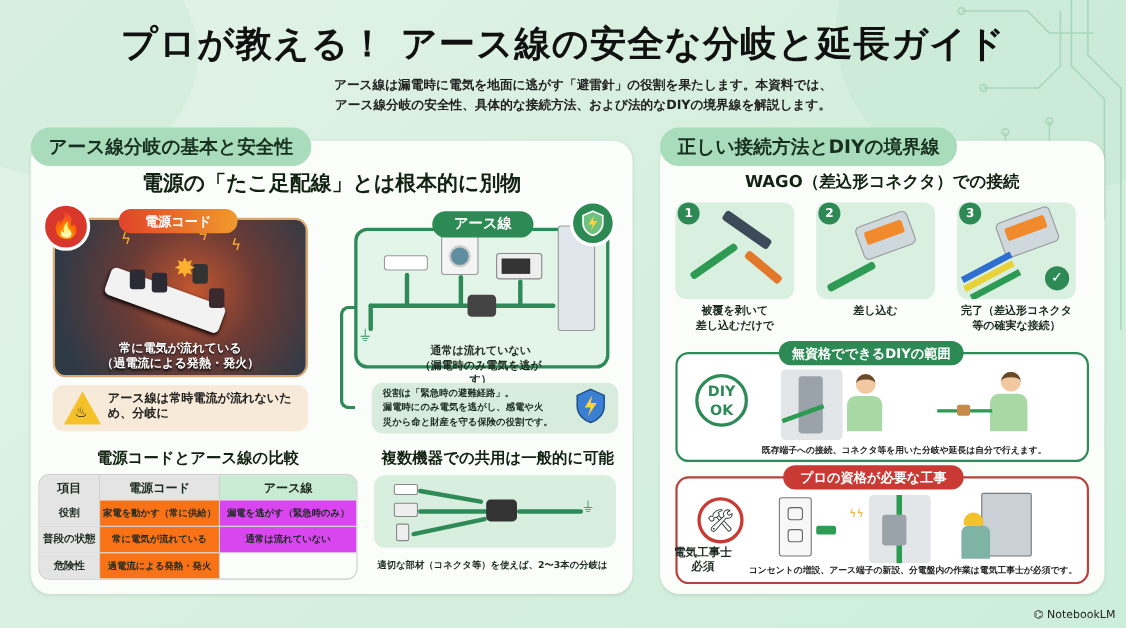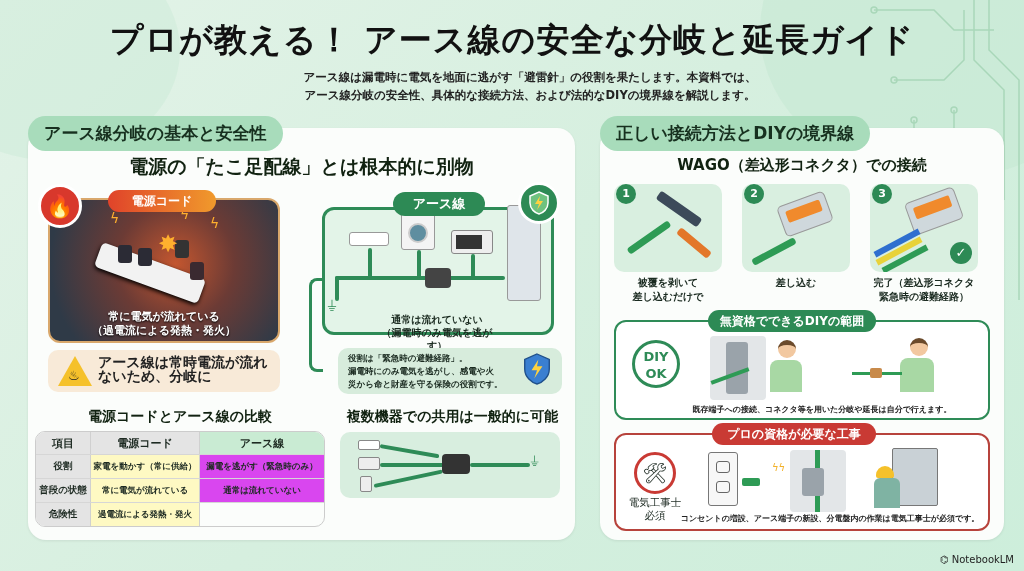--- a/index.html
+++ b/index.html
@@ -13,52 +13,52 @@
 .panel-tab{position:absolute;background:#a8dcbb;border-radius:20px;font-weight:bold;font-size:17px;color:#17301f;padding:6px 16px}
 .h2{position:absolute;font-weight:bold;text-align:center;color:#121}
 
 .cord-card{position:absolute;left:48px;top:198px;width:232px;height:145px;border-radius:12px;background:radial-gradient(circle at 55% 45%,#c3562f 0%,#6c3b35 40%,#2f3a47 85%);border:2px solid #d9a86c;overflow:hidden}
 .cord-pill{position:absolute;left:108px;top:190px;width:108px;height:22px;border-radius:11px;background:linear-gradient(90deg,#e0432a,#f09a2c);color:#fff;font-size:12px;font-weight:bold;text-align:center;line-height:22px}
 .fire-badge{position:absolute;left:38px;top:184px;width:44px;height:44px;border-radius:50%;background:#d8382c;border:3px solid #fff;display:flex;align-items:center;justify-content:center;font-size:22px;color:#ffd15a}
 .cord-caption{position:absolute;left:48px;width:232px;top:310px;text-align:center;font-size:11px;font-weight:bold;color:#fff;line-height:14px;text-shadow:0 1px 2px #000}
 .strip{position:absolute;left:100px;top:262px;width:110px;height:26px;background:#f2f2f2;border-radius:5px;transform:rotate(20deg);box-shadow:0 2px 4px #000}
 .plug{position:absolute;width:14px;height:18px;background:#2b2b35;border-radius:3px}
 .warn-box{position:absolute;left:48px;top:350px;width:232px;height:42px;background:#f8ead8;border-radius:10px}
-.warn-text{position:absolute;left:98px;top:355px;width:180px;font-size:14px;font-weight:bold;line-height:14px;color:#222}
+.warn-text{position:absolute;left:98px;top:355px;width:180px;font-size:11px;font-weight:bold;line-height:14px;color:#222}
 .warn-icon{position:absolute;left:58px;top:356px;width:0;height:0;border-left:17px solid transparent;border-right:17px solid transparent;border-bottom:30px solid #f5c12b}
 .warn-icon-inner{position:absolute;left:68px;top:368px;font-size:13px;color:#222}
 .earth-box{position:absolute;left:322px;top:207px;width:232px;height:128px;border:3px solid #2e8b57;border-radius:12px;background:#e3f4e8}
 .earth-pill{position:absolute;left:393px;top:192px;width:92px;height:24px;background:#2d8a55;border-radius:12px;color:#fff;font-size:13px;font-weight:bold;text-align:center;line-height:24px}
 .shield-badge{position:absolute;left:518px;top:182px;width:42px;height:42px;border-radius:50%;background:#2d8a55;border:3px solid #fff;display:flex;align-items:center;justify-content:center}
 .earth-caption{position:absolute;left:372px;top:313px;width:130px;text-align:center;font-size:10px;font-weight:bold;line-height:13px;color:#1b2b20}
 .role-box{position:absolute;left:338px;top:348px;width:224px;height:46px;background:#d7ecdc;border-radius:10px}
 .role-text{position:absolute;left:348px;top:352px;width:170px;font-size:8.5px;font-weight:bold;line-height:13px;color:#1a2a20}
 .table{position:absolute;left:35px;top:431px;width:290px;border-radius:10px;overflow:hidden;border:1px solid #ccc;font-size:9.5px;font-weight:bold}
 .table .row{display:flex;height:24px;border-top:1px solid #d6d6d6}
 .table .row:first-child{border-top:none;height:22px}
 .table .c0{width:55px;background:#e4e4e4;display:flex;align-items:center;justify-content:center;border-right:1px solid #d0d0d0}
-.table .c1{width:109px;background:#fef9c3;display:flex;align-items:center;justify-content:center;border-right:1px solid #d0d0d0}
+.table .c1{width:109px;background:#f97316;display:flex;align-items:center;justify-content:center;border-right:1px solid #d0d0d0}
 .table .c2{flex:1;background:#d946ef;display:flex;align-items:center;justify-content:center}
 .table .head .c1{background:#e4e4e4;font-size:11px}
 .table .head .c2{background:#c9ebd3;font-size:11px}
 .table .head .c0{font-size:11px}
 .share-box{position:absolute;left:340px;top:432px;width:220px;height:66px;background:#d8eedf;border-radius:10px}
 .share-text{position:absolute;left:343px;top:507px;width:225px;font-size:8.5px;font-weight:bold;line-height:14px;color:#1a2a20}
 
 .step{position:absolute;top:184px;width:108px;height:88px;background:#d9efe0;border-radius:10px;overflow:hidden}
 .step-num{position:absolute;top:184px;width:20px;height:20px;border-radius:50%;background:#2d8a55;color:#fff;font-size:11px;font-weight:bold;text-align:center;line-height:20px}
 .step-caption{position:absolute;top:276px;width:120px;text-align:center;font-size:10px;font-weight:bold;line-height:14px;color:#1a2a20}
 .diy-box{position:absolute;left:614px;top:320px;width:376px;height:100px;border:2.5px solid #2e8b57;border-radius:12px;background:#fff}
 .diy-pill{position:absolute;left:708px;top:310px;width:168px;height:22px;border-radius:11px;background:#2d8a55;color:#fff;font-size:12px;font-weight:bold;text-align:center;line-height:22px}
 .diy-ok{position:absolute;left:632px;top:340px;width:48px;height:48px;border-radius:50%;border:3px solid #2e8b57;color:#2e8b57;font-weight:bold;font-size:13px;text-align:center;line-height:17px;padding-top:5px}
 .diy-caption{position:absolute;left:614px;top:404px;width:416px;text-align:center;font-size:8px;font-weight:bold;color:#222}
 .pro-box{position:absolute;left:614px;top:433px;width:376px;height:98px;border:2.5px solid #b7433c;border-radius:12px;background:#fff}
 .pro-pill{position:absolute;left:712px;top:423px;width:164px;height:22px;border-radius:11px;background:#c93a34;color:#fff;font-size:12px;font-weight:bold;text-align:center;line-height:22px}
 .pro-icon{position:absolute;left:634px;top:452px;width:42px;height:42px;border-radius:50%;border:3px solid #c93a34;display:flex;align-items:center;justify-content:center;font-size:20px}
-.pro-label{position:absolute;left:620px;top:496px;width:70px;text-align:center;font-size:10.5px;font-weight:normal;line-height:13px}
+.pro-label{position:absolute;left:604px;top:496px;width:70px;text-align:center;font-size:10.5px;font-weight:bold;line-height:13px}
 .pro-caption{position:absolute;left:680px;top:513px;width:300px;text-align:center;font-size:8px;font-weight:bold;color:#222}
 .illus{position:absolute;border-radius:4px}
 .brand{position:absolute;right:10px;bottom:6px;font-size:10px;color:#222}
 .wire{position:absolute;background:#2e8b57;height:4px;border-radius:2px}
 </style>
 </head>
 <body>
 
 <div class="bg-blob" style="left:-80px;top:-60px;width:260px;height:220px;opacity:.35"></div>
 <div class="bg-blob" style="left:760px;top:-120px;width:360px;height:300px;opacity:.5"></div>
@@ -182,20 +182,21 @@
   <div style="position:absolute;left:18px;top:25px;width:22px;height:13px;background:#eee;border:1px solid #888;border-radius:2px"></div>
   <div style="position:absolute;left:20px;top:44px;width:12px;height:16px;background:#eee;border:1px solid #888;border-radius:2px"></div>
   <div class="wire" style="left:40px;top:12px;width:60px;transform:rotate(10deg);transform-origin:left"></div>
   <div class="wire" style="left:40px;top:31px;width:70px"></div>
   <div class="wire" style="left:34px;top:52px;width:70px;transform:rotate(-12deg);transform-origin:left"></div>
   <div style="position:absolute;left:102px;top:22px;width:28px;height:20px;background:#333;border-radius:4px"></div>
   <div class="wire" style="left:130px;top:31px;width:60px"></div>
   <div style="position:absolute;left:190px;top:22px;font-size:13px;color:#2d8a55">⏚</div>
 </div>
 <div class="share-text">
+  <div>適切な部材（コネクタ等）を使えば、2〜3本の分岐は</div>
 </div>
 
 <div class="panel" style="left:600px;top:128px;width:404px;height:412px"></div>
 <div class="panel-tab" style="left:600px;top:116px">正しい接続方法とDIYの境界線</div>
 <div class="h2" style="left:600px;top:156px;width:404px;font-size:15px">WAGO（差込形コネクタ）での接続</div>
 
 <div class="step" style="left:614px">
   <div style="position:absolute;left:40px;top:20px;width:50px;height:10px;background:#3c4a5a;transform:rotate(35deg);border-radius:3px"></div>
   <div style="position:absolute;left:10px;top:50px;width:50px;height:7px;background:#2e9b55;transform:rotate(-35deg);border-radius:3px"></div>
   <div style="position:absolute;left:60px;top:55px;width:40px;height:8px;background:#e3772a;transform:rotate(40deg);border-radius:3px"></div>
@@ -222,21 +223,21 @@
     <div style="margin:6px 6px;height:12px;background:#f08a2c;border-radius:2px"></div>
   </div>
   <div style="position:absolute;left:2px;top:56px;width:50px;height:6px;background:#2f6fcf;transform:rotate(-28deg)"></div>
   <div style="position:absolute;left:4px;top:64px;width:50px;height:6px;background:#e8d23a;transform:rotate(-28deg)"></div>
   <div style="position:absolute;left:10px;top:72px;width:50px;height:6px;background:#2e9b55;transform:rotate(-28deg)"></div>
   <div style="position:absolute;left:80px;top:58px;width:22px;height:22px;border-radius:50%;background:#2d8a55;color:#fff;font-size:13px;text-align:center;line-height:22px">✓</div>
 </div>
 <div class="step-num" style="left:872px">3</div>
 <div class="step-caption" style="left:864px">
   <div>完了（差込形コネクタ</div>
-  <div>緊急時の避難経路）</div>
+  <div>等の確実な接続）</div>
 </div>
 
 <div class="diy-box"></div>
 <div class="diy-pill">無資格でできるDIYの範囲</div>
 <div class="diy-ok">
   <div>DIY</div>
   <div>OK</div>
 </div>
 <div class="illus" style="left:710px;top:336px;width:56px;height:64px;background:#e3e6e8">
   <div style="position:absolute;left:16px;top:6px;width:22px;height:52px;background:#9aa3aa;border-radius:3px"></div>

